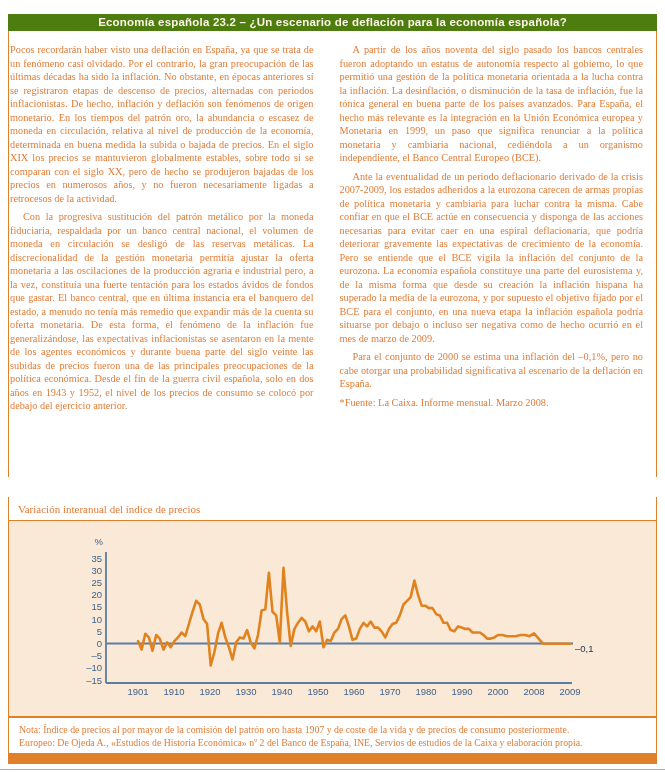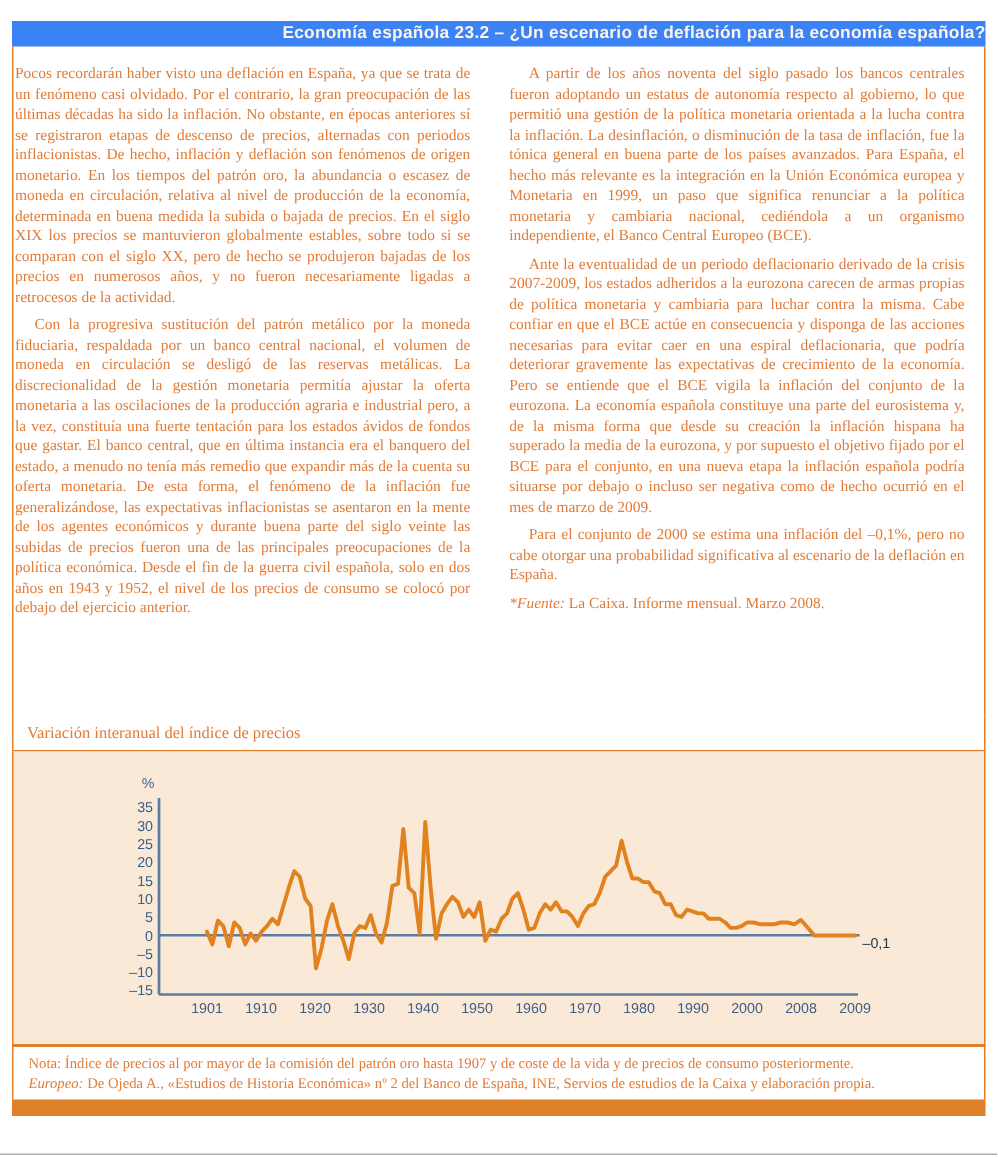--- a/index.html
+++ b/index.html
@@ -1,35 +1,35 @@
 <!DOCTYPE html>
 <html><head>
 <meta charset="utf-8">
 <style>
   html,body{margin:0;padding:0;background:#ffffff;}
   #page{position:relative;width:665px;height:772px;background:#ffffff;overflow:hidden;
         font-family:"Liberation Serif",serif;}
   .content{position:absolute;left:8px;top:14px;width:649px;}
-  .orange-bar{box-sizing:border-box;height:17px;line-height:17px;background:#3b82f6;color:#fdf3e6;
-        font-family:"Liberation Sans",sans-serif;font-weight:bold;font-size:11.5px;text-align:right;
+  .orange-bar{box-sizing:border-box;height:17px;line-height:17px;background:#4d7c0f;color:#fdf3e6;
+        font-family:"Liberation Sans",sans-serif;font-weight:bold;font-size:11.5px;text-align:center;
         letter-spacing:.2px;}
   .textwrap{box-sizing:border-box;height:446px;border-left:1.5px solid #e0802b;border-right:1.5px solid #e0802b;
         padding:12px 13px 0 1px;overflow:hidden;}
   .cols{display:flex;gap:26px;}
   .col{flex:1;min-width:0;text-align:justify;color:#e07c38;}
   .col p{margin:0 0 5px 0;font-size:10.3px;line-height:13.5px;}
   .col p.ind{text-indent:13px;}
   .footnote{margin-top:12px;font-size:10px;}
-  .it{font-style:italic;}
+  .it{}
   .blue-bar{box-sizing:border-box;height:17px;line-height:15px;background:#aab3c6;color:#e0802b;
         border-top:1px solid #e0802b;border-bottom:1px solid #e0802b;
         font-family:"Liberation Sans",sans-serif;font-weight:bold;font-size:11px;text-align:center;letter-spacing:.2px;}
   .caption-strip{box-sizing:border-box;height:24px;border-left:1.5px solid #e0802b;border-right:1.5px solid #e0802b;
         border-bottom:1.5px solid #e0802b;display:flex;align-items:center;padding-left:9px;
-        color:#e07c38;font-size:11px;}
+        color:#e07c38;font-size:11px;margin-top:20px;}
   .chartwrap{box-sizing:border-box;height:197px;background:#fbe9d8;
         border-left:1.5px solid #e0802b;border-right:1.5px solid #e0802b;border-bottom:2px solid #e0802b;}
   .chartwrap svg{display:block;}
   .axis{stroke:#5b7da3;stroke-width:1.8;}
   .dataline{stroke:#e0831f;stroke-width:2.6;fill:none;stroke-linejoin:round;stroke-linecap:round;}
   .tick{font-family:"Liberation Sans",sans-serif;font-size:9.5px;fill:#3c5f86;}
   .annot{font-family:"Liberation Sans",sans-serif;font-size:9.5px;fill:#22364a;}
   .noteswrap{box-sizing:border-box;height:35px;border-left:1.5px solid #e0802b;border-right:1.5px solid #e0802b;
         padding:5px 10px 0 10px;color:#e07c38;font-size:9.8px;line-height:13px;overflow:hidden;}
   .bottombar{height:11px;background:#e0802b;}

